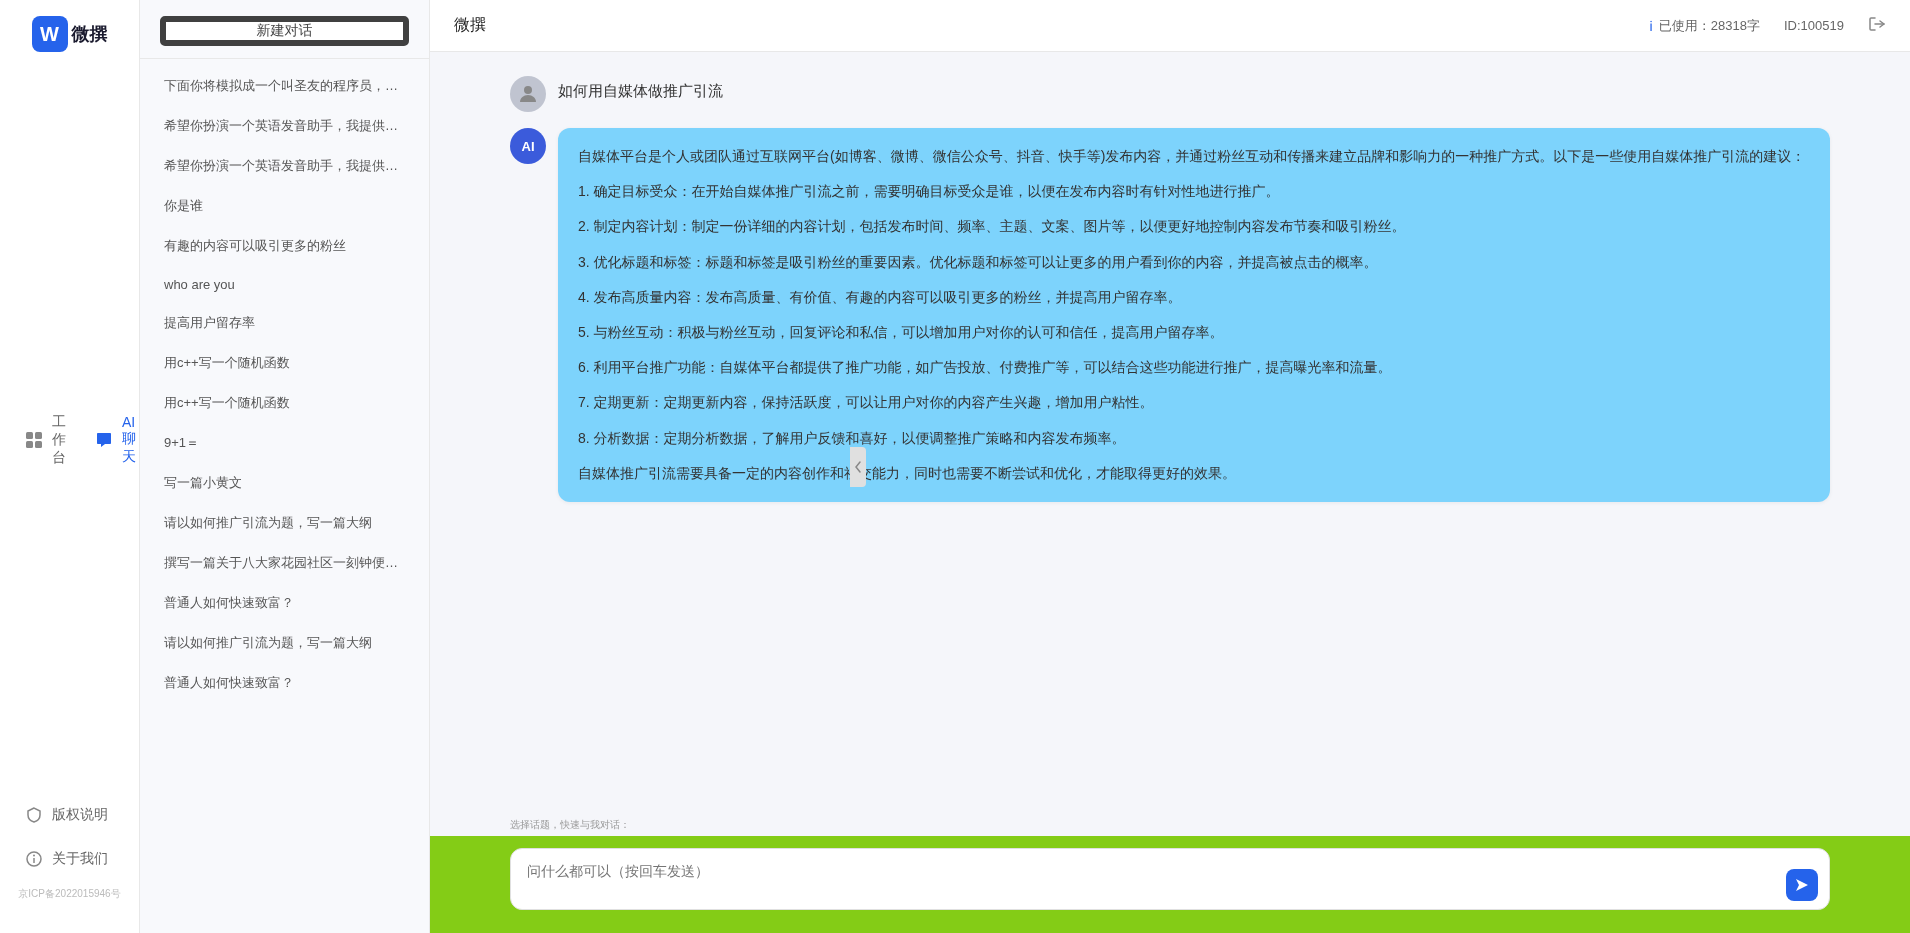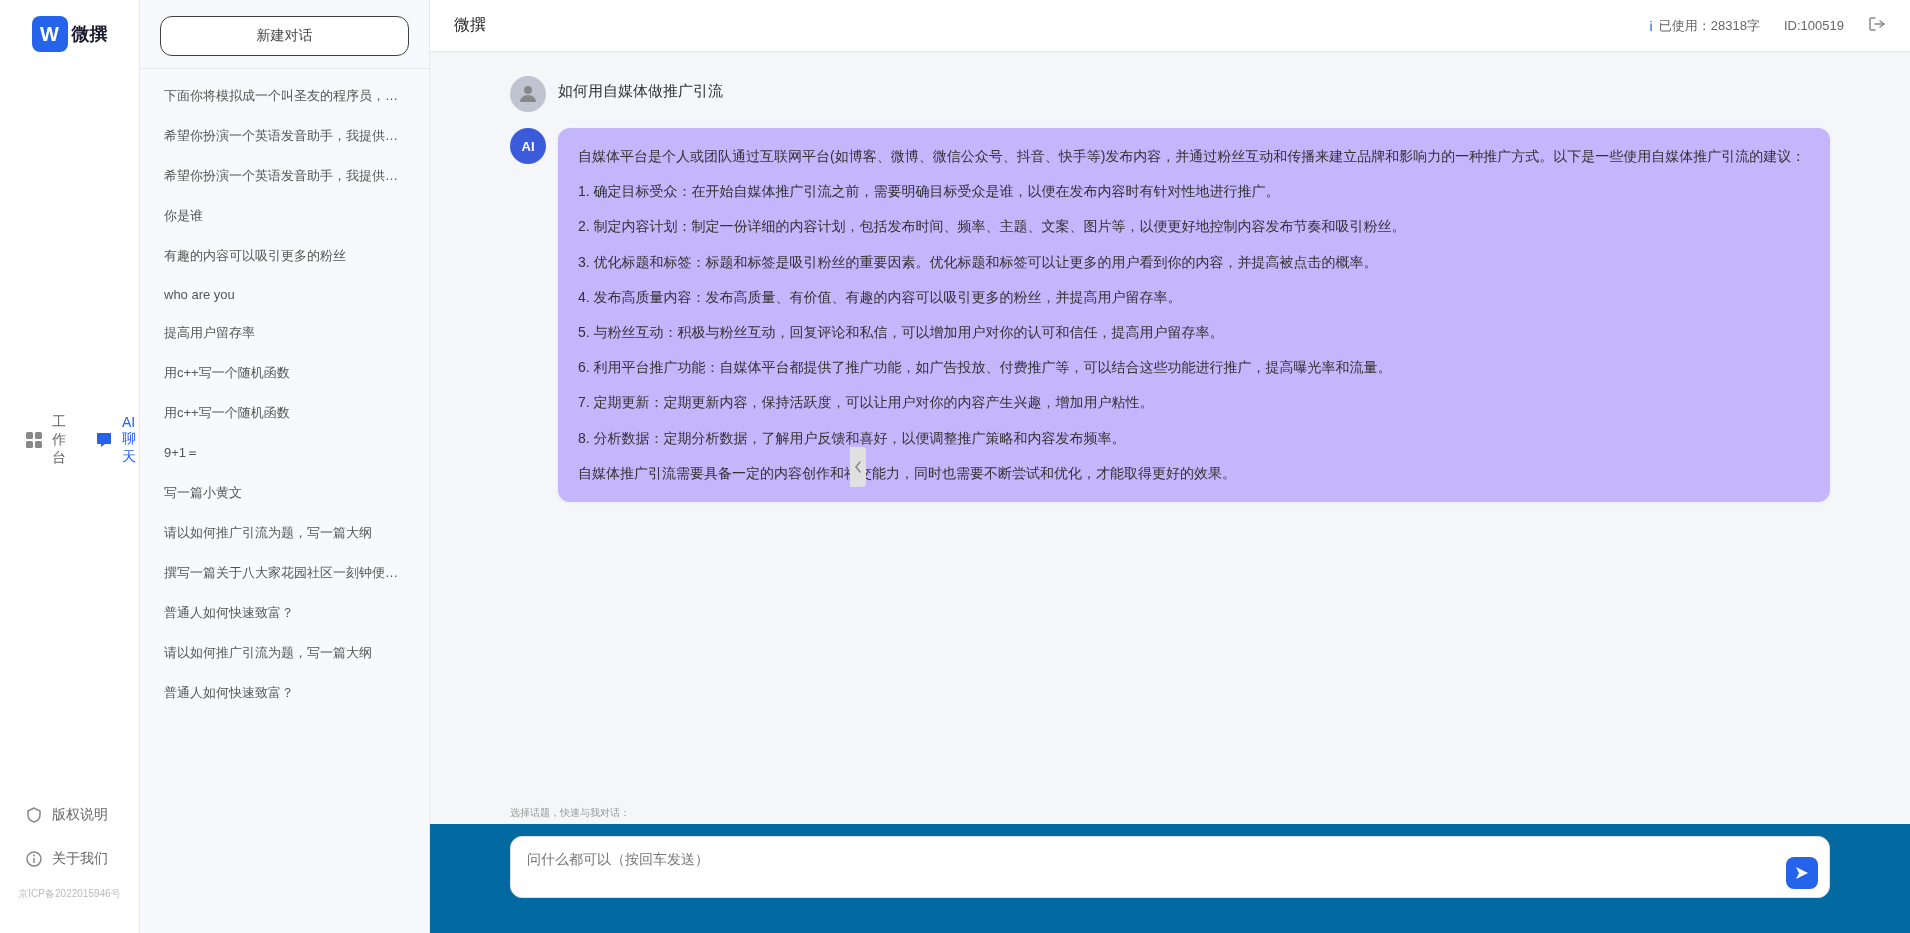--- a/index.html
+++ b/index.html
@@ -91,24 +91,23 @@
       border-right: 1px solid #e8e8e8;
       flex-shrink: 0;
       overflow: hidden;
     }
     .sidebar-header {
       padding: 16px 20px 12px;
       border-bottom: 1px solid #e8e8e8;
     }
     .new-chat-btn {
       width: 100%;
-      padding: 10px;
       background: white;
-      border: 1px solid #404040;
-      border-radius: 12px;
+      border: 6px solid #404040;
+      border-radius: 5px;
       cursor: pointer;
       font-size: 14px;
       color: #444;
       text-align: center;
     }
     .chat-list {
       flex: 1;
       overflow-y: auto;
       padding: 8px 12px;
     }
@@ -233,21 +232,21 @@
       flex-shrink: 0;
       display: flex;
       align-items: center;
       justify-content: center;
       color: white;
       font-weight: bold;
       font-size: 13px;
     }
     .ai-msg-content {
       flex: 1;
-      background: #c4b5fd;
+      background: #7dd3fc;
       border-radius: 12px;
       padding: 16px 20px;
       line-height: 1.8;
       font-size: 14px;
       color: #333;
       box-shadow: 0 1px 4px rgba(0,0,0,0.06);
     }
     .ai-msg-content p {
       margin-bottom: 10px;
     }
@@ -255,22 +254,22 @@
 
     
     .quick-topics {
       padding: 8px 80px 4px;
       font-size: 10px;
       color: #999;
     }
 
     
     .input-area {
-      padding: 12px 80px 32px;
-      background: #0369a1;
+      padding: 12px 80px 20px;
+      background: #84cc16;
     }
     .input-box {
       width: 100%;
       background: white;
       border-radius: 12px;
       border: 1px solid #e0e0e0;
       padding: 14px 50px 14px 16px;
       font-size: 14px;
       color: #666;
       resize: none;

